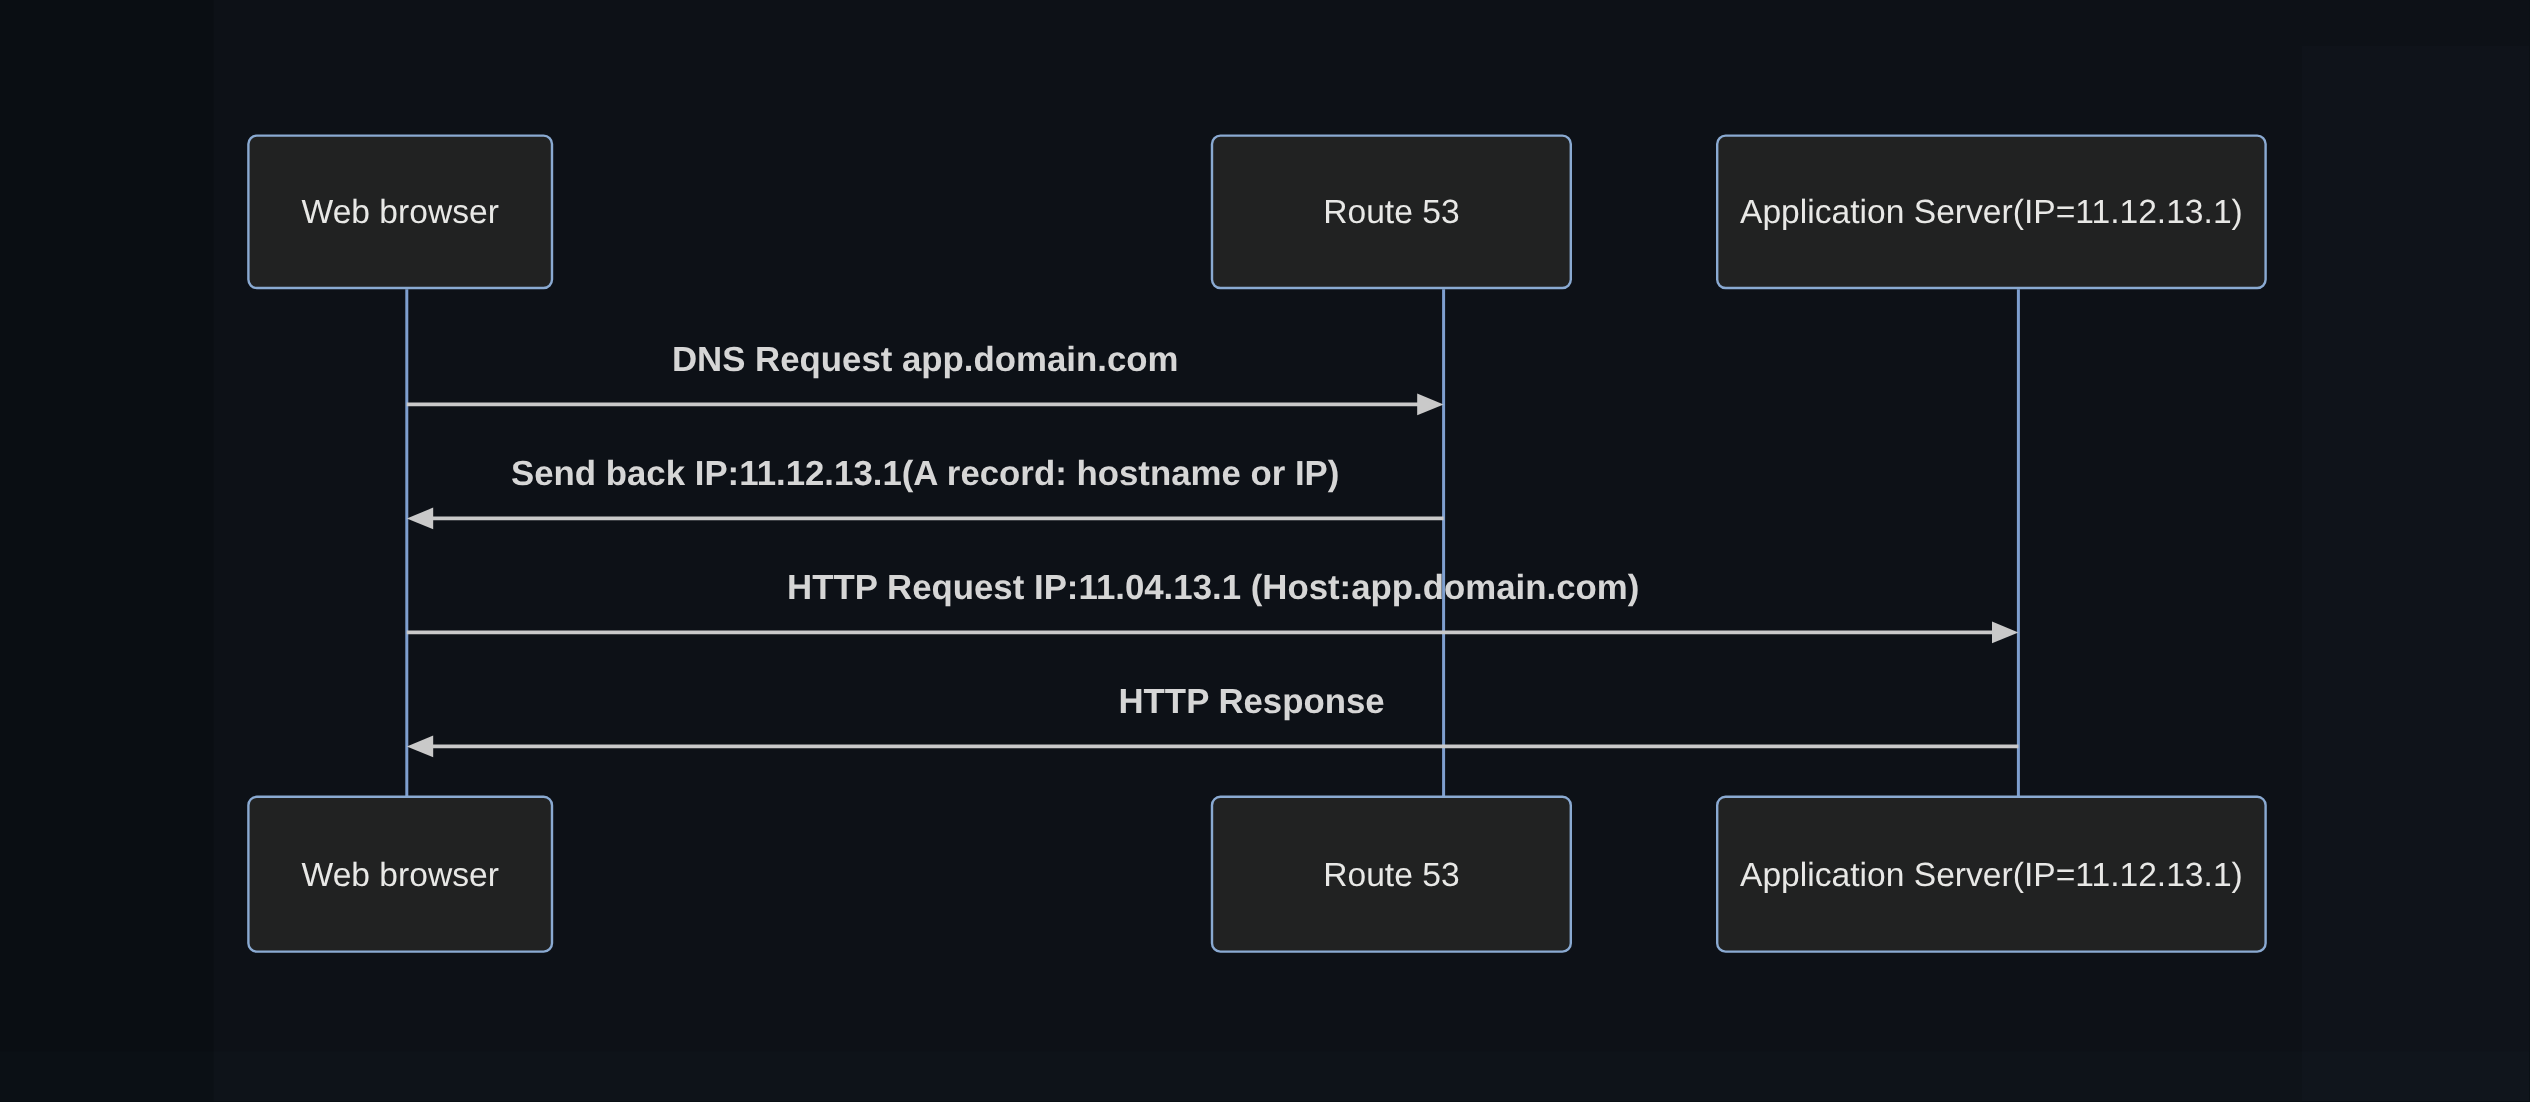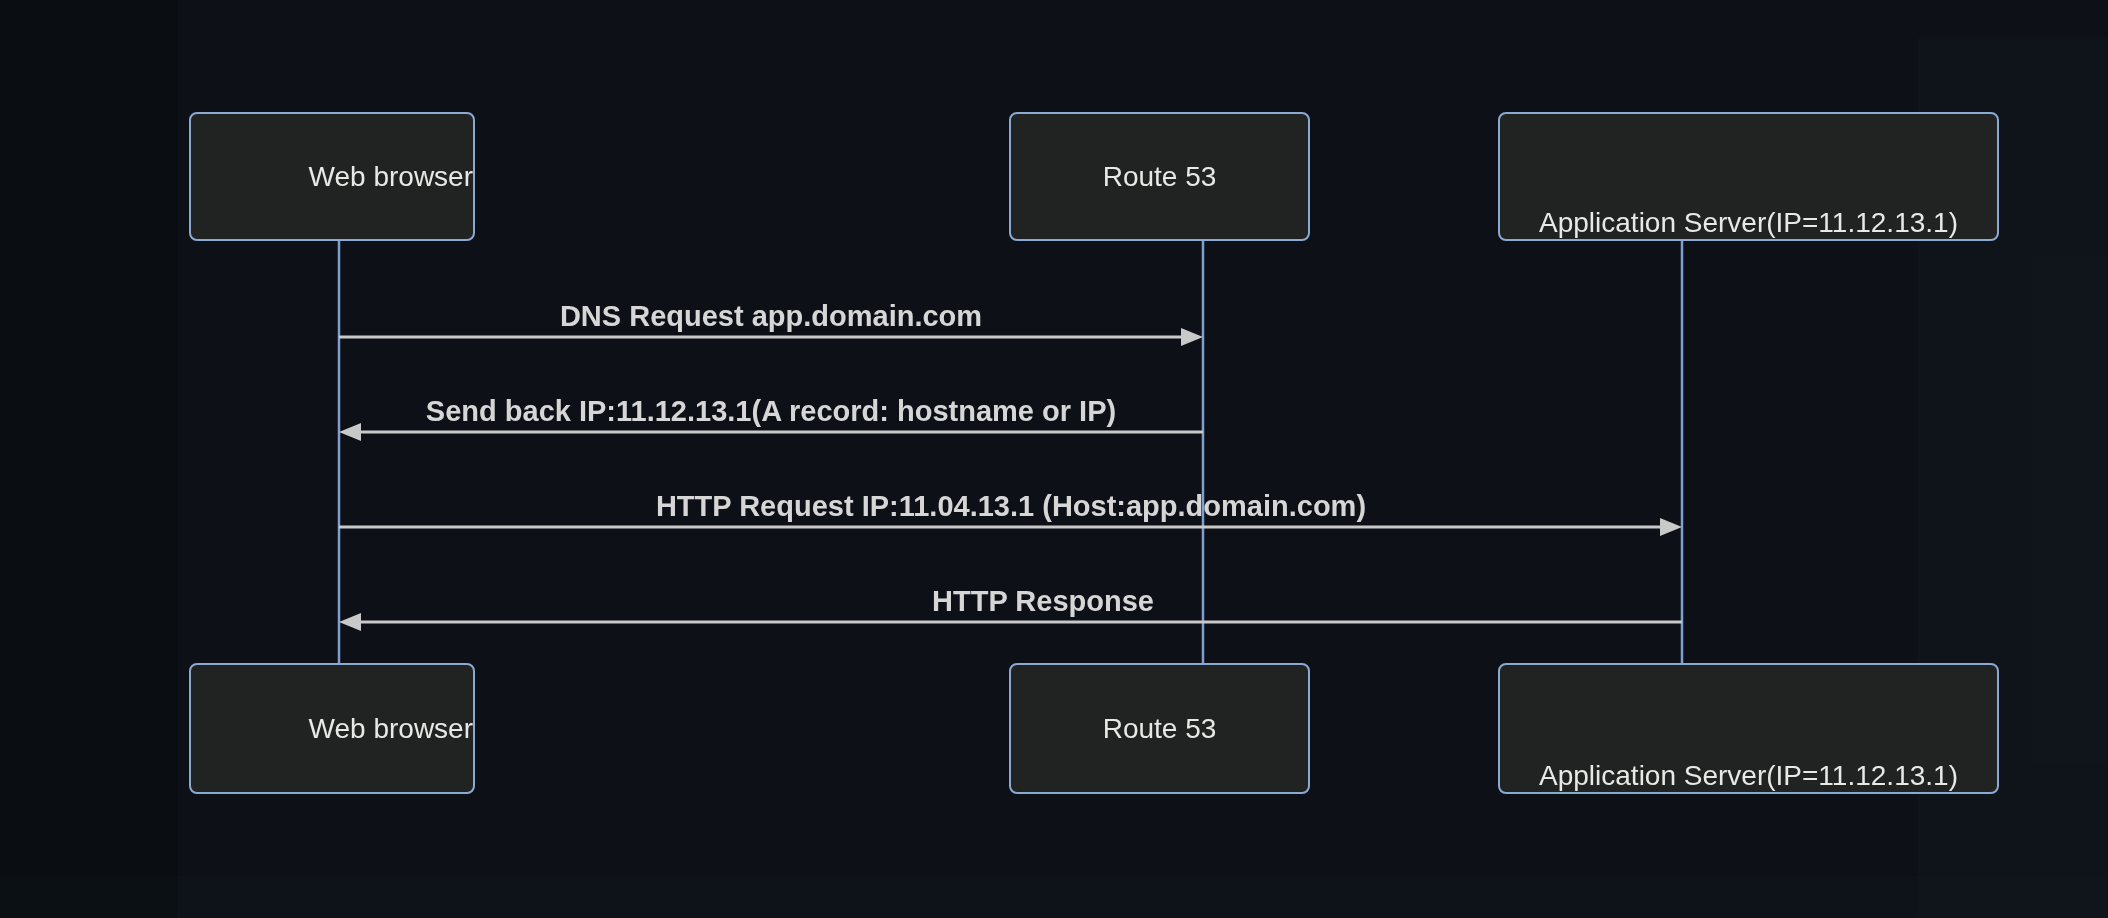--- a/index.html
+++ b/index.html
@@ -35,35 +35,34 @@
     font-size: 28px;
     display: flex;
     align-items: center;
     justify-content: center;
     text-align: center;
     z-index: 2;
     white-space: nowrap;
   }
   .row-top    { top: 112px; height: 129px; }
   .row-bottom { top: 663px; height: 131px; }
-  .col-a { left: 189px;  width: 286px; justify-content: flex-end; }
+  .col-a { left: 206px;  width: 255px; }
   .col-b { left: 1009px; width: 301px; }
-  .col-c { left: 1498px; width: 501px; align-items: flex-end; }
+  .col-c { left: 1430px; width: 459px; }
 
   .msg-label {
     position: absolute;
     transform: translateX(-50%);
     font-size: 29px;
     font-weight: bold;
     line-height: 34px;
     color: #d6d6d6;
     white-space: nowrap;
     z-index: 3;
     text-align: center;
-    margin-top: 16px;
   }
   .msg-1 { left: 771px;  top: 283px; }
   .msg-2 { left: 771px;  top: 378px; }
   .msg-3 { left: 1011px; top: 473px; }
   .msg-4 { left: 1043px; top: 568px; }
 </style>
 </head>
 <body>
 
 <div class="canvas">

